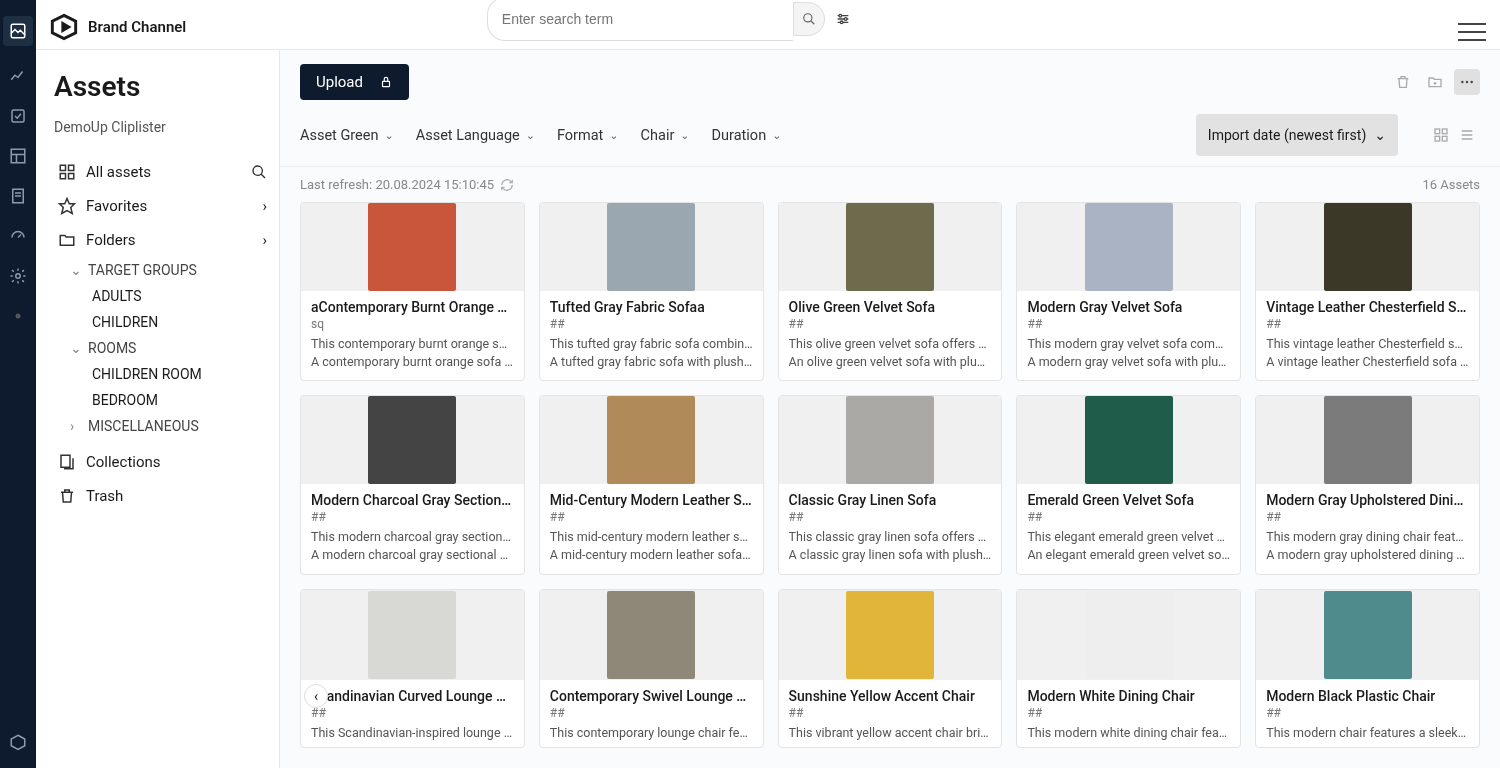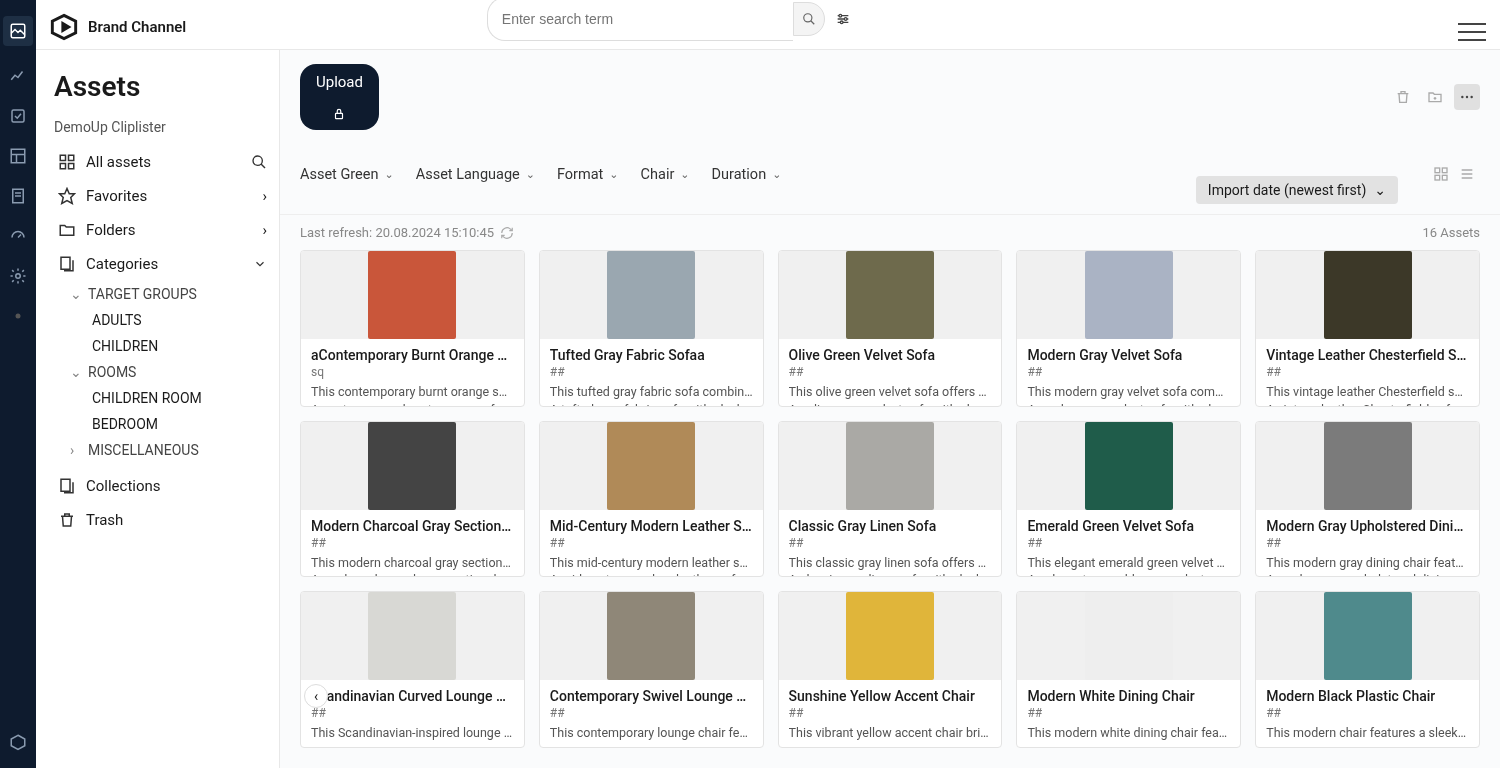--- a/index.html
+++ b/index.html
@@ -16,39 +16,39 @@
 .logo-text { font-weight: 600; font-size: 15px; }
 .searchbox { margin-left: auto; margin-right: auto; display: flex; align-items: center; width: 370px; }
 .searchbox input { flex: 1; height: 44px; border: 1px solid #ddd; border-right: none; border-radius: 18px 0 0 18px; padding: 0 14px; font-size: 14px; outline: none; }
 .searchbox .sbtn { width: 32px; height: 34px; border: 1px solid #ddd; background: #f4f4f4; border-radius: 0 18px 18px 0; display: flex; align-items: center; justify-content: center; cursor: pointer; }
 .tune { margin-left: 4px; width: 28px; height: 28px; display: flex; align-items: center; justify-content: center; cursor: pointer; }
 .hamburger { margin-left: auto; width: 28px; height: 18px; display: flex; flex-direction: column; justify-content: space-between; cursor: pointer; }
 .hamburger span { height: 2px; background: #444; display: block; }
 .content { flex: 1; display: flex; min-height: 0; position: relative; }
 .sidebar { width: 244px; border-right: 1px solid #e8e8e8; padding: 20px 8px 20px 18px; overflow-y: auto; flex-shrink: 0; position: relative; }
 .sidebar h1 { font-size: 28px; font-weight: 600; margin-bottom: 16px; }
-.workspace { color: #555; font-size: 14px; margin-bottom: 10px; }
+.workspace { color: #555; font-size: 14px; margin-bottom: 20px; }
 .nav-item { display: flex; align-items: center; padding: 8px 4px; cursor: pointer; gap: 10px; font-size: 15px; position: relative; }
 .nav-item .chev { margin-left: auto; }
 .sub-item { padding: 5px 0 5px 16px; font-size: 14px; color: #444; cursor: pointer; display: flex; align-items: center; gap: 6px; }
 .sub-item .caret { width: 12px; color: #888; }
 .leaf { padding: 5px 0 5px 38px; font-size: 14px; cursor: pointer; }
 .leaf.active { background: #e4e4e4; border-radius: 0; margin-left: -8px; margin-right: -8px; padding-left: 46px; }
 .collapse-btn { position: absolute; left: 268px; bottom: 60px; width: 24px; height: 24px; border-radius: 50%; background: #fff; border: 1px solid #ddd; display: flex; align-items: center; justify-content: center; cursor: pointer; z-index: 5; }
 .workarea { flex: 1; display: flex; flex-direction: column; min-width: 0; background: #fafbfc; }
 .toolbar { display: flex; align-items: center; padding: 14px 20px 0 20px; gap: 8px; }
-.upload-btn { background: #0e1b2e; color: #fff; border-radius: 16px; padding: 9px 16px; display: flex; align-items: center; gap: 16px; cursor: pointer; font-size: 15px; flex-direction: column; }
+.upload-btn { background: #0e1b2e; color: #fff; border-radius: 4px; padding: 9px 16px; display: flex; align-items: center; gap: 16px; cursor: pointer; font-size: 15px; }
 .toolbar .right-icons { margin-left: auto; display: flex; gap: 6px; }
 .icon-btn { width: 26px; height: 26px; display: flex; align-items: center; justify-content: center; color: #aaa; cursor: pointer; border-radius: 4px; }
 .icon-btn.active { background: #e0e0e0; color: #444; }
 .filters { display: flex; align-items: center; padding: 14px 20px 10px 20px; gap: 22px; border-bottom: 1px solid #eee; }
 .filter { display: flex; align-items: center; gap: 6px; cursor: pointer; font-size: 14.5px; color: #333; }
 .filter .caret-dn { font-size: 11px; color: #666; }
 .filters .spacer { margin-left: auto; }
-.sort-pill { background: #e2e2e2; border-radius: 4px; padding: 6px 12px; display: flex; align-items: center; gap: 8px; cursor: pointer; font-size: 14px; margin-top: 32px; }
+.sort-pill { background: #e2e2e2; border-radius: 4px; padding: 13px 12px; display: flex; align-items: center; gap: 8px; cursor: pointer; font-size: 14px; }
 .view-icons { display: flex; gap: 0; margin-left: 8px; }
 .meta-row { display: flex; align-items: center; padding: 10px 20px; font-size: 13px; color: #888; }
 .meta-row .count { margin-left: auto; }
 .grid { flex: 1; overflow-y: auto; padding: 0 20px 20px 20px; display: grid; grid-template-columns: repeat(5, 1fr); gap: 14px; }
 .card { background: #fff; border: 1px solid #e3e3e3; border-radius: 4px; display: flex; flex-direction: column; cursor: pointer; overflow: hidden; }
 .thumb { height: 90px; background: #f0f0f0; display: flex; align-items: center; justify-content: center; }
 .thumb-inner { width: 88px; height: 88px; border-radius: 2px; }
 .card-body { padding: 8px 10px 6px 10px; font-size: 13px; min-width: 0; }
 .card-title { font-size: 14px; font-weight: 500; white-space: nowrap; overflow: hidden; text-overflow: ellipsis; margin-bottom: 2px; }
 .hash { color: #777; font-size: 12px; margin-bottom: 4px; }
@@ -177,32 +177,20 @@
             </svg>
           <span>Favorites</span>
           <span class="chev">›</span>
         </div>
         <div class="nav-item">
           <svg width="18" height="18" viewBox="0 0 24 24" fill="none" stroke="#333" stroke-width="2">
               <path d="M3 6h6l2 2h10v11H3z"></path>
             </svg>
           <span>Folders</span>
           <span class="chev">›</span>
-        </div>
-        <div class="nav-item">
-          <svg width="18" height="18" viewBox="0 0 24 24" fill="none" stroke="#333" stroke-width="2">
-              <rect x="4" y="3" width="12" height="16"></rect>
-              <path d="M20 7v14H8"></path>
-            </svg>
-          <span>Categories</span>
-          <span class="chev">
-              <svg width="14" height="14" viewBox="0 0 24 24" fill="none" stroke="#333" stroke-width="2">
-                <path d="M6 9l6 6 6-6"></path>
-              </svg>
-            </span>
         </div>
 
         <div class="sub-item">
             <span class="caret">⌄</span>
             <span>TARGET GROUPS</span>
           </div>
         <div class="leaf">ADULTS</div>
         <div class="leaf">CHILDREN</div>
         <div class="sub-item">
             <span class="caret">⌄</span>

